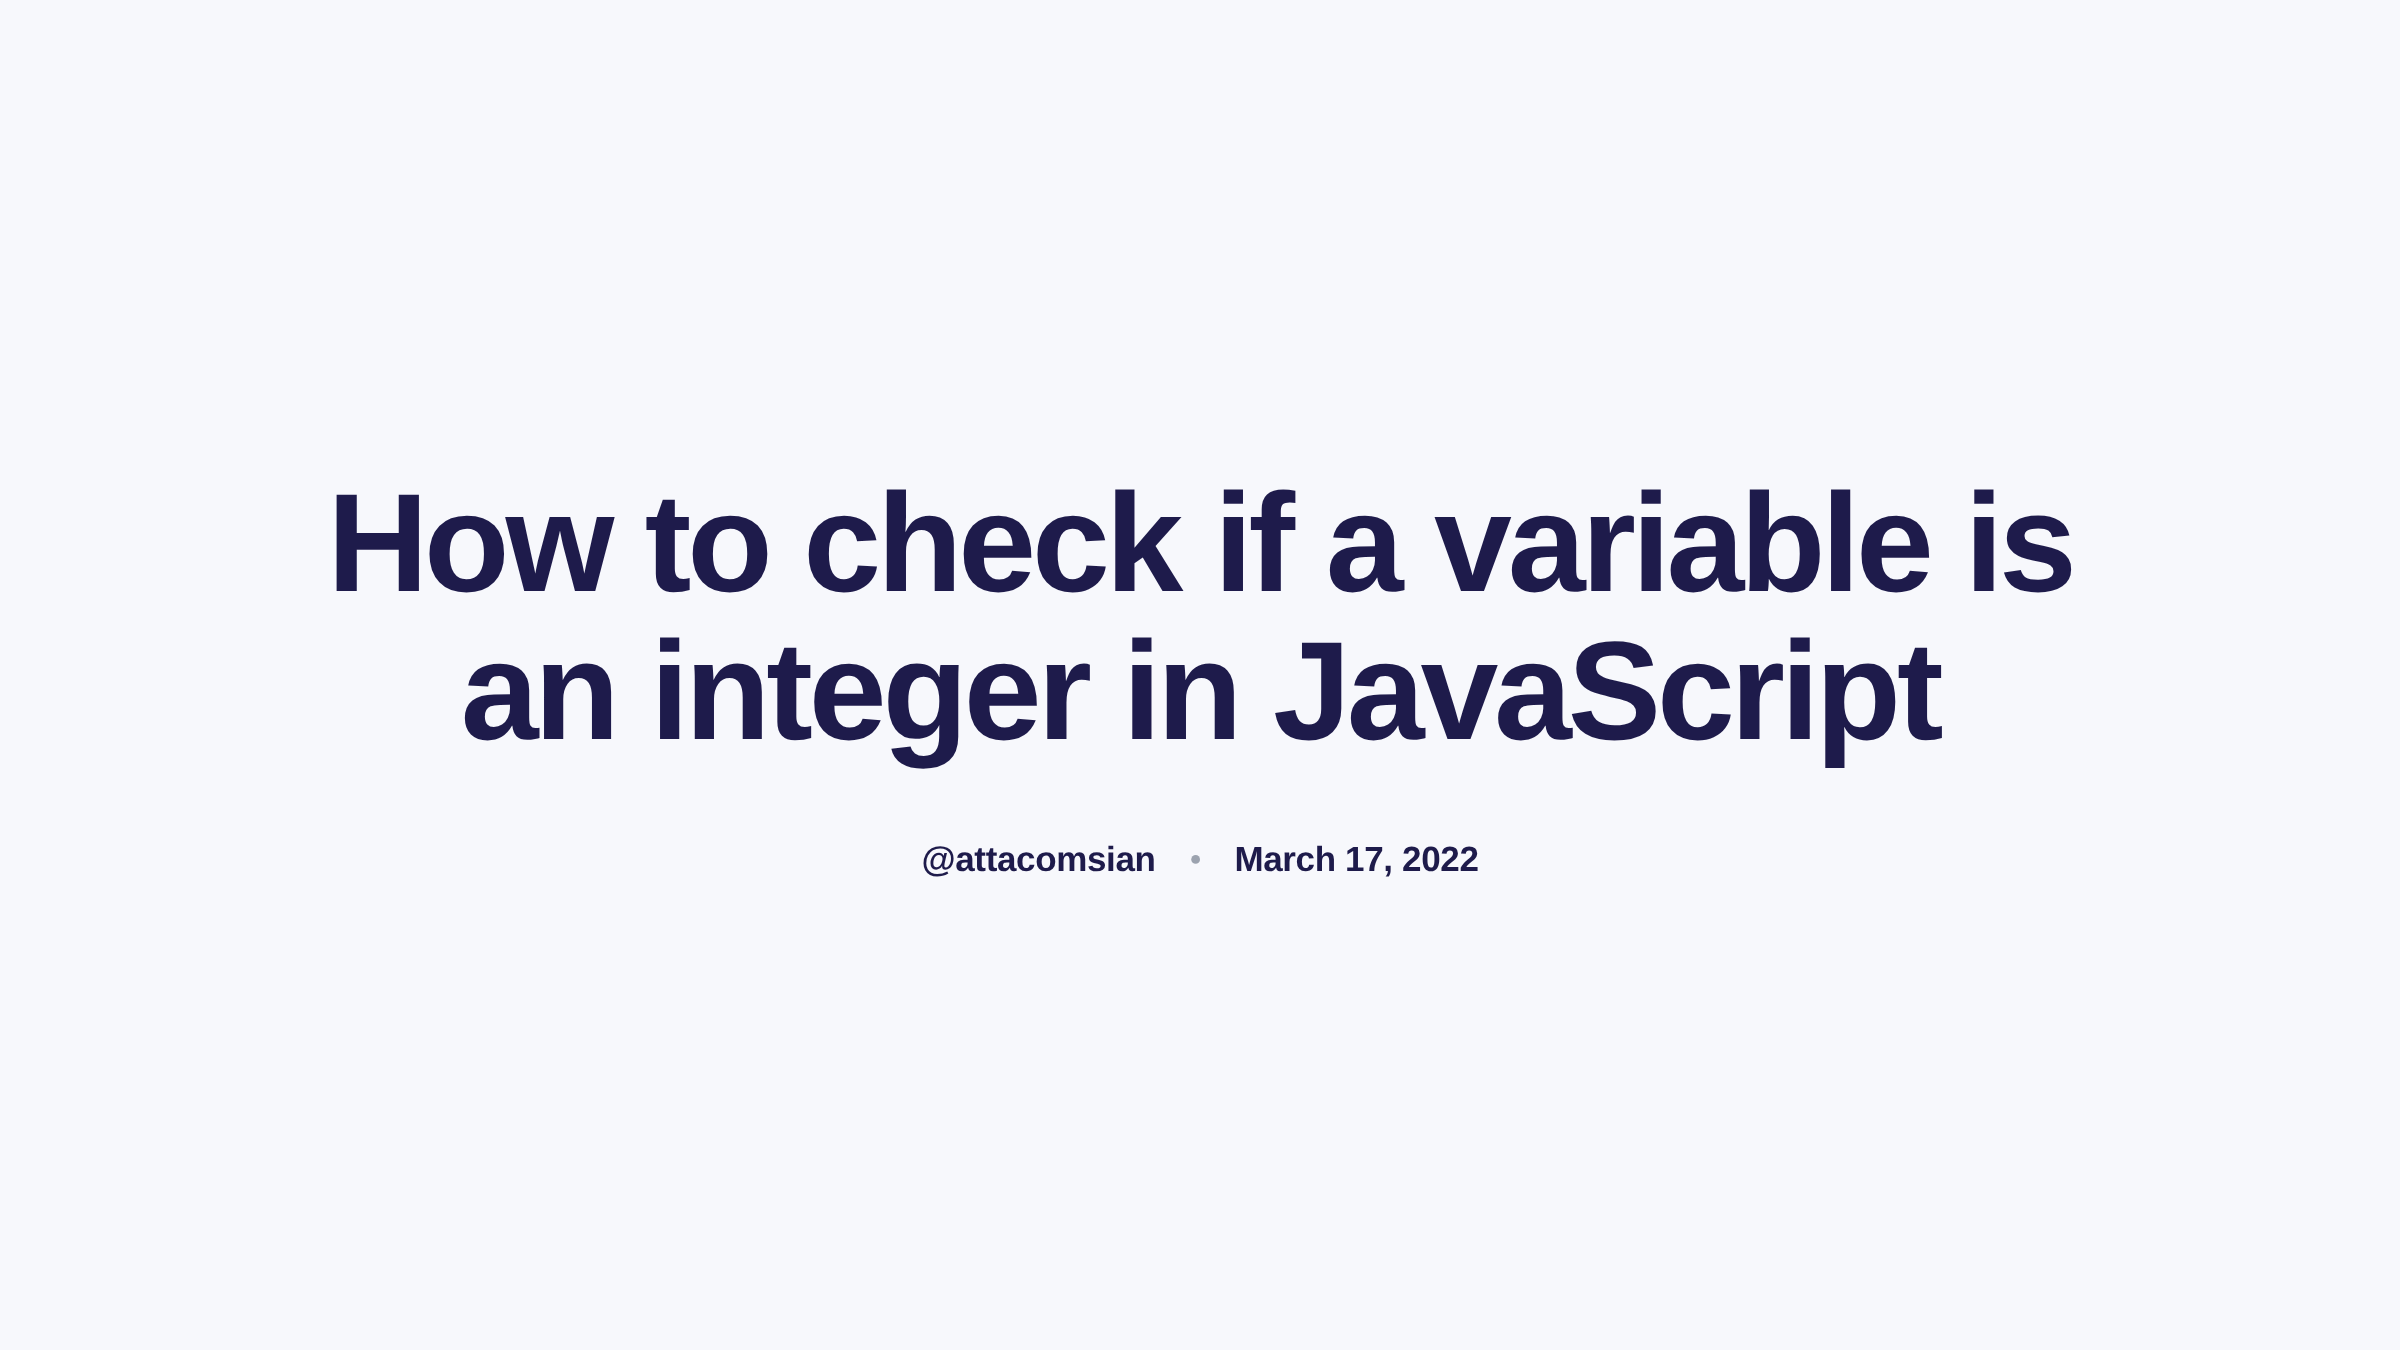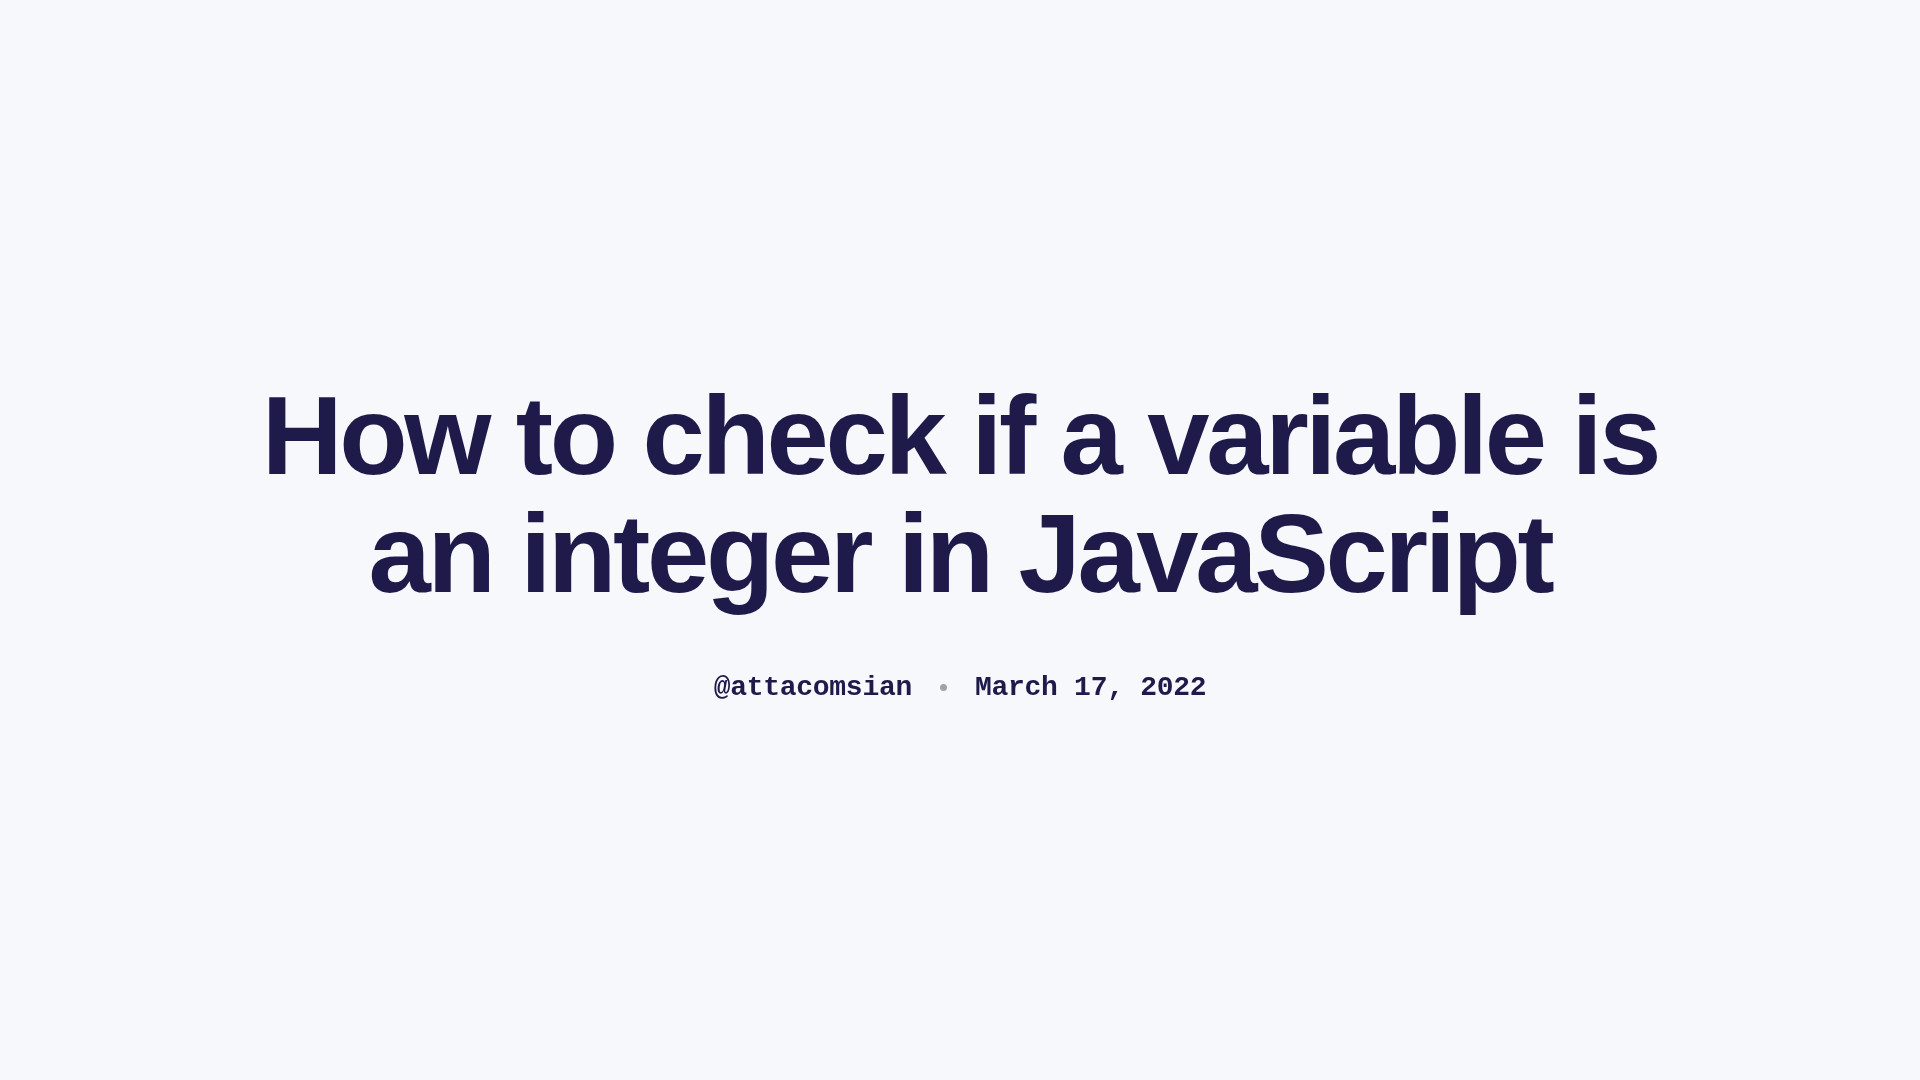--- a/index.html
+++ b/index.html
@@ -37,21 +37,20 @@
     }
     
     .meta {
       display: flex;
       align-items: center;
       gap: 28px;
       color: #1e1b4b;
       font-size: 28px;
       font-weight: 700;
       letter-spacing: -0.01em;
-      font-family: Liberation Mono, monospace;
     }
     
     .separator {
       width: 7px;
       height: 7px;
       background-color: #9ca3af;
       border-radius: 50%;
     }
   </style>
 </head>

